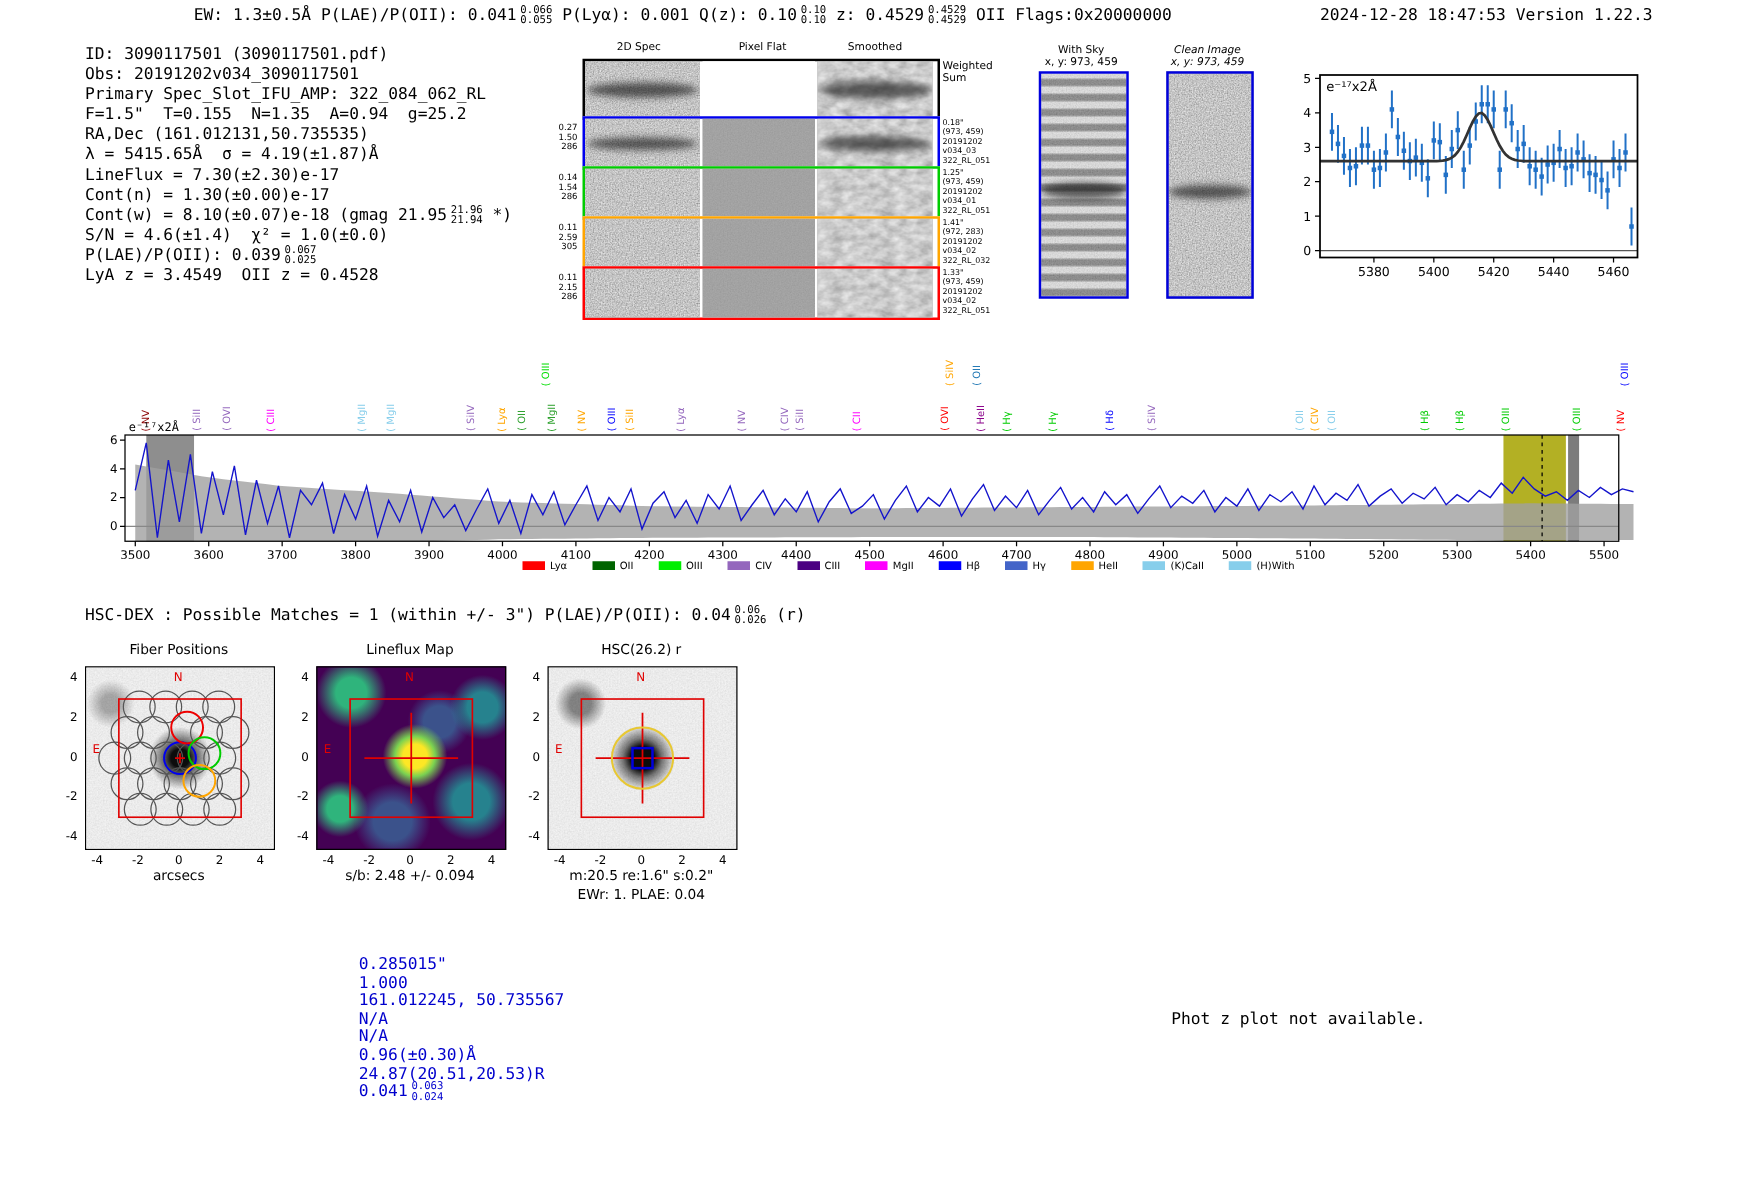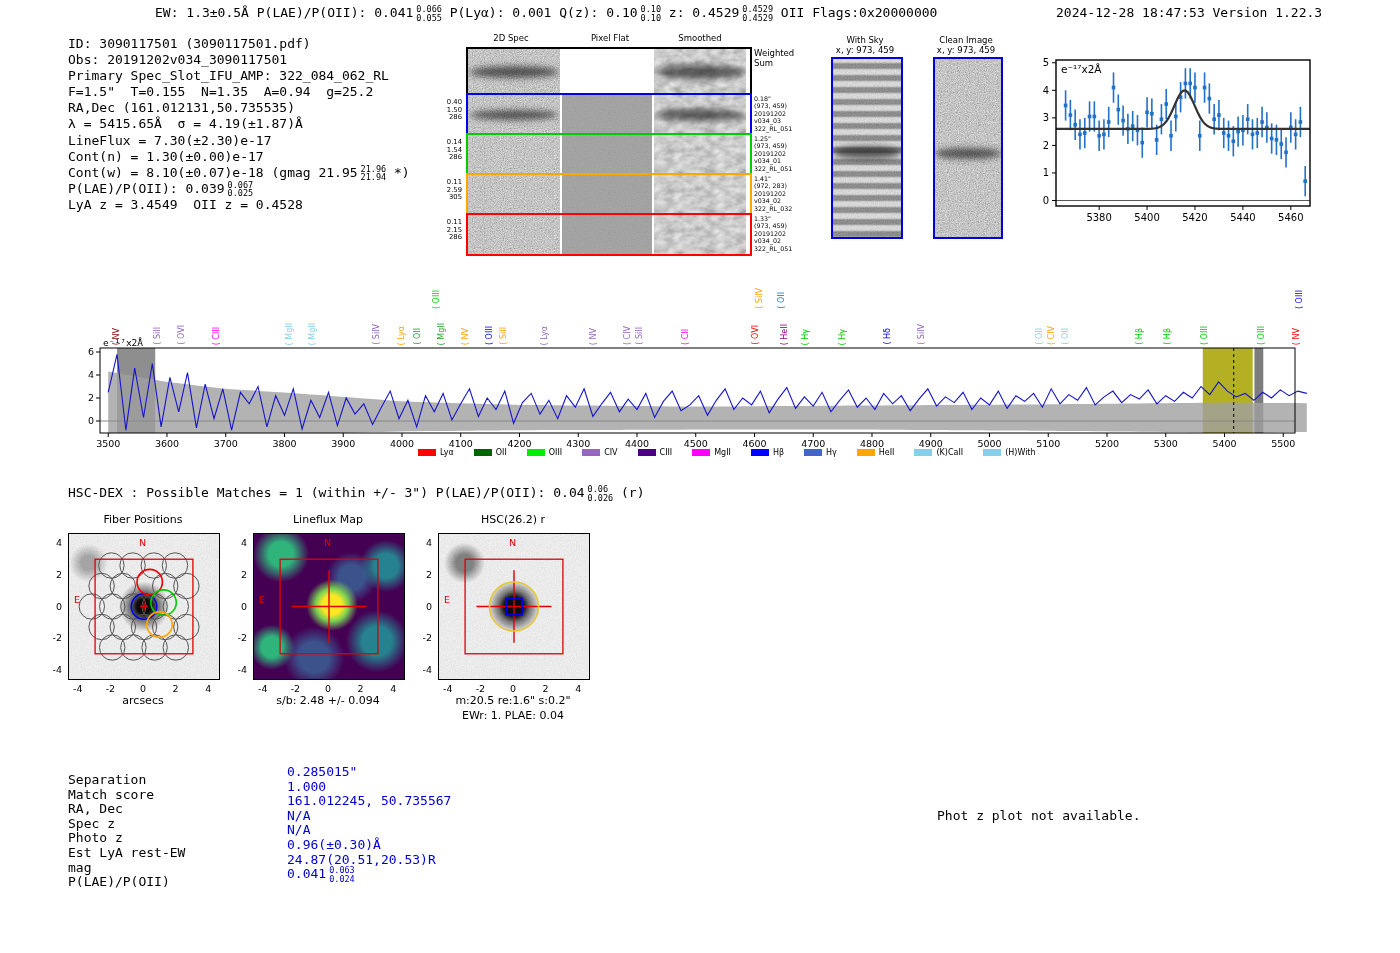--- a/index.html
+++ b/index.html
@@ -88,20 +88,21 @@
   <div class="abs" style="left:68px;top:36px;" id="infoBlock">
       <div style="" class="infoline">ID: 3090117501 (3090117501.pdf)</div>
       <div style="" class="infoline">Obs: 20191202v034_3090117501</div>
       <div style="" class="infoline">Primary Spec_Slot_IFU_AMP: 322_084_062_RL</div>
       <div style="" class="infoline">F=1.5"  T=0.155  N=1.35  A=0.94  g=25.2</div>
       <div style="" class="infoline">RA,Dec (161.012131,50.735535)</div>
       <div style="" class="infoline">λ = 5415.65Å  σ = 4.19(±1.87)Å</div>
       <div style="" class="infoline">LineFlux = 7.30(±2.30)e-17</div>
       <div style="" class="infoline">Cont(n) = 1.30(±0.00)e-17</div>
       <div style="" class="infoline">Cont(w) = 8.10(±0.07)e-18 (gmag 21.95<span class="stk"><span>21.96</span><span>21.94</span></span> *)</div>
+      <div style="" class="infoline">S/N = 4.6(±1.4)  χ² = 1.0(±0.0)</div>
       <div style="" class="infoline">P(LAE)/P(OII): 0.039<span class="stk"><span>0.067</span><span>0.025</span></span></div>
       <div style="" class="infoline">LyA z = 3.4549  OII z = 0.4528</div>
     </div>
 
   <div class="abs" id="spec2d" style="left:438px;top:33px;width:355px;height:222px;">
       <div class="colhdr" style="position:absolute;left:33px;top:0;width:80px;">2D Spec</div>
       <div class="colhdr" style="position:absolute;left:132px;top:0;width:80px;">Pixel Flat</div>
       <div class="colhdr" style="position:absolute;left:222px;top:0;width:80px;text-align:center;">Smoothed</div>
       <div style="position:absolute;left:28px;top:14px;width:282px;height:45px;border:2px solid #000000;background:#fff;display:flex;">
         <div class="cell" style="width:92px;height:100%;margin-right:2px;">
@@ -135,21 +136,21 @@
           </svg>
         </div>
         <div class="cell" style="width:92px;height:100%;margin-right:0;">
           <svg class="fillsvg">
             <rect x="0" y="0" width="100%" height="100%" fill="#9a9a9a" filter="url(#nzs)"></rect>
           </svg>
           <div class="streak" style="left:2%;top:36%;width:96%;height:30%;"></div>
         </div>
       </div>
       <div class="rowlbl" style="position:absolute;left:0;top:66px;width:24px;">
-        <div>0.40</div>
+        <div>0.27</div>
         <div>1.50</div>
         <div>286</div>
       </div>
       <div class="rowrlbl" style="position:absolute;left:316px;top:62px;width:42px;">
         <div>0.18"</div>
         <div>(973, 459)</div>
         <div>20191202</div>
         <div>v034_03</div>
         <div>322_RL_051</div>
       </div>
@@ -246,21 +247,21 @@
       <div class="paneltitle" style="position:absolute;left:-12px;top:2px;width:104px;">
         <div>With Sky</div>
         <div>x, y: 973, 459</div>
       </div>
       <div class="cell" style="position: absolute; left: 6px; top: 24px; width: 68px; height: 178px; border: 2.5px solid rgb(0, 0, 221); overflow: hidden; background: repeating-linear-gradient(rgb(226, 226, 226) 0px, rgb(226, 226, 226) 3px, rgb(111, 111, 111) 5px, rgb(111, 111, 111) 9px, rgb(226, 226, 226) 11px, rgb(226, 226, 226) 12px);">
         <svg class="fillsvg" style="opacity: 0.35;">
           <rect x="0" y="0" width="100%" height="100%" fill="#9a9a9a" filter="url(#nz)"></rect>
         </svg>
         <div class="streak" style="left:0;top:49%;width:100%;height:7%;"></div>
       </div>
-      <div class="paneltitle" style="position:absolute;left:90px;top:2px;width:102px;">
+      <div class="paneltitle" style="position:absolute;left:90px;top:2px;width:102px;font-style:italic;">
         <div>Clean Image</div>
         <div>x, y: 973, 459</div>
       </div>
       <div class="cell" style="position:absolute;left:108px;top:24px;width:66px;height:178px;border:2.5px solid #0000dd;overflow:hidden;background:#bbb;">
         <svg class="fillsvg">
           <rect x="0" y="0" width="100%" height="100%" fill="#9a9a9a" filter="url(#nz)"></rect>
         </svg>
         <div class="streak" style="left:0;top:50%;width:100%;height:6%;"></div>
       </div>
     </div>
@@ -721,30 +722,20 @@
       <div class="tick" style="left: 416px; top: 63.9783px; width: 16px; text-align: right;">2</div>
       <div class="tick" style="left: 570.217px; top: 178px; width: 16px; text-align: center;">4</div>
       <div class="tick" style="left: 416px; top: 32.4565px; width: 16px; text-align: right;">4</div>
       <div class="compass" style="left: 509px; top: 32px;">N</div>
       <div class="compass" style="left: 444px; top: 88.5px;">E</div>
       <div class="cut-cap" style="position:absolute;left:403px;top:189px;width:220px;">m:20.5  re:1.6"  s:0.2"</div>
       <div class="cut-cap" style="position:absolute;left:403px;top:204px;width:220px;">EWr: 1. PLAE: 0.04</div>
     </div>
 
   <div class="abs" id="matchTable" style="left:68px;top:765px;width:520px;height:140px;">
-      <div style="position:absolute;left:0;top:8px;">
-        <div class="mt-label" style="">Separation</div>
-        <div class="mt-label" style="">Match score</div>
-        <div class="mt-label" style="">RA, Dec</div>
-        <div class="mt-label" style="">Spec z</div>
-        <div class="mt-label" style="">Photo z</div>
-        <div class="mt-label" style="">Est LyA rest-EW</div>
-        <div class="mt-label" style="">mag</div>
-        <div class="mt-label" style="">P(LAE)/P(OII)</div>
-      </div>
       <div style="position:absolute;left:219px;top:0;">
         <div class="mt-value" style="">0.285015"</div>
         <div class="mt-value" style="">1.000</div>
         <div class="mt-value" style="">161.012245, 50.735567</div>
         <div class="mt-value" style="">N/A</div>
         <div class="mt-value" style="">N/A</div>
         <div class="mt-value" style="">0.96(±0.30)Å</div>
         <div class="mt-value" style="">24.87(20.51,20.53)R</div>
         <div class="mt-value" style="">0.041<span class="stk">
             <span>0.063</span>

